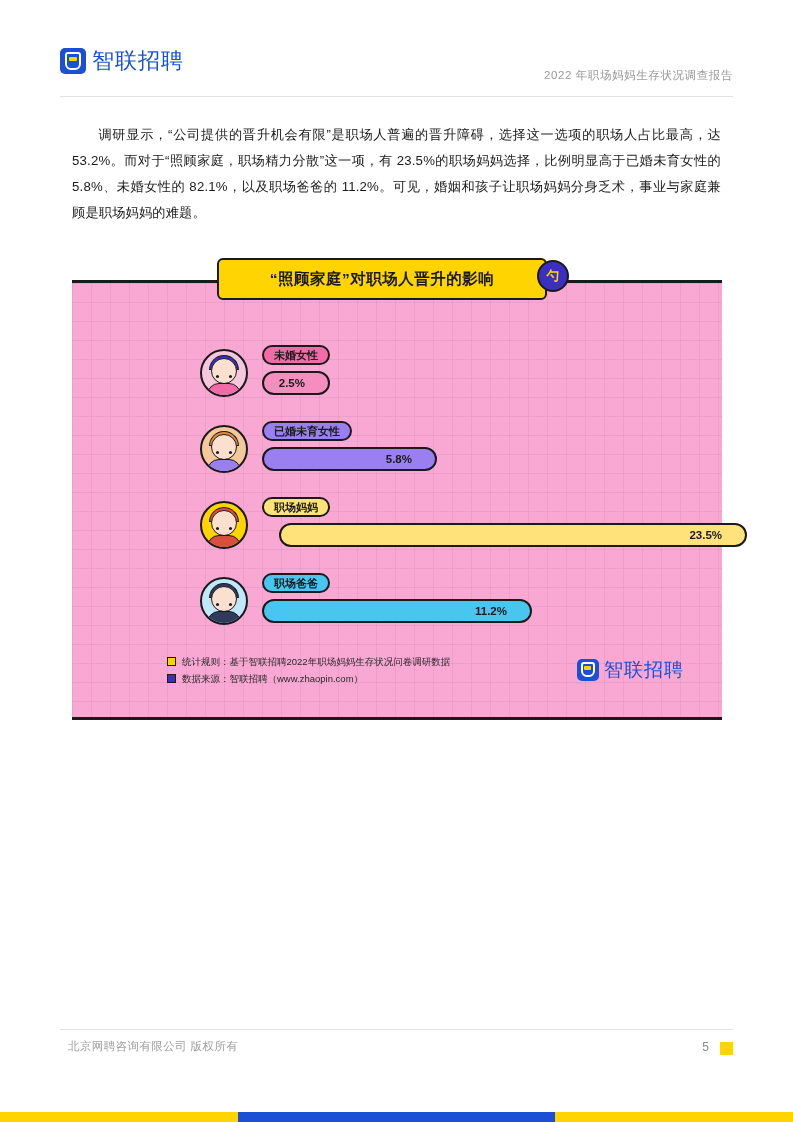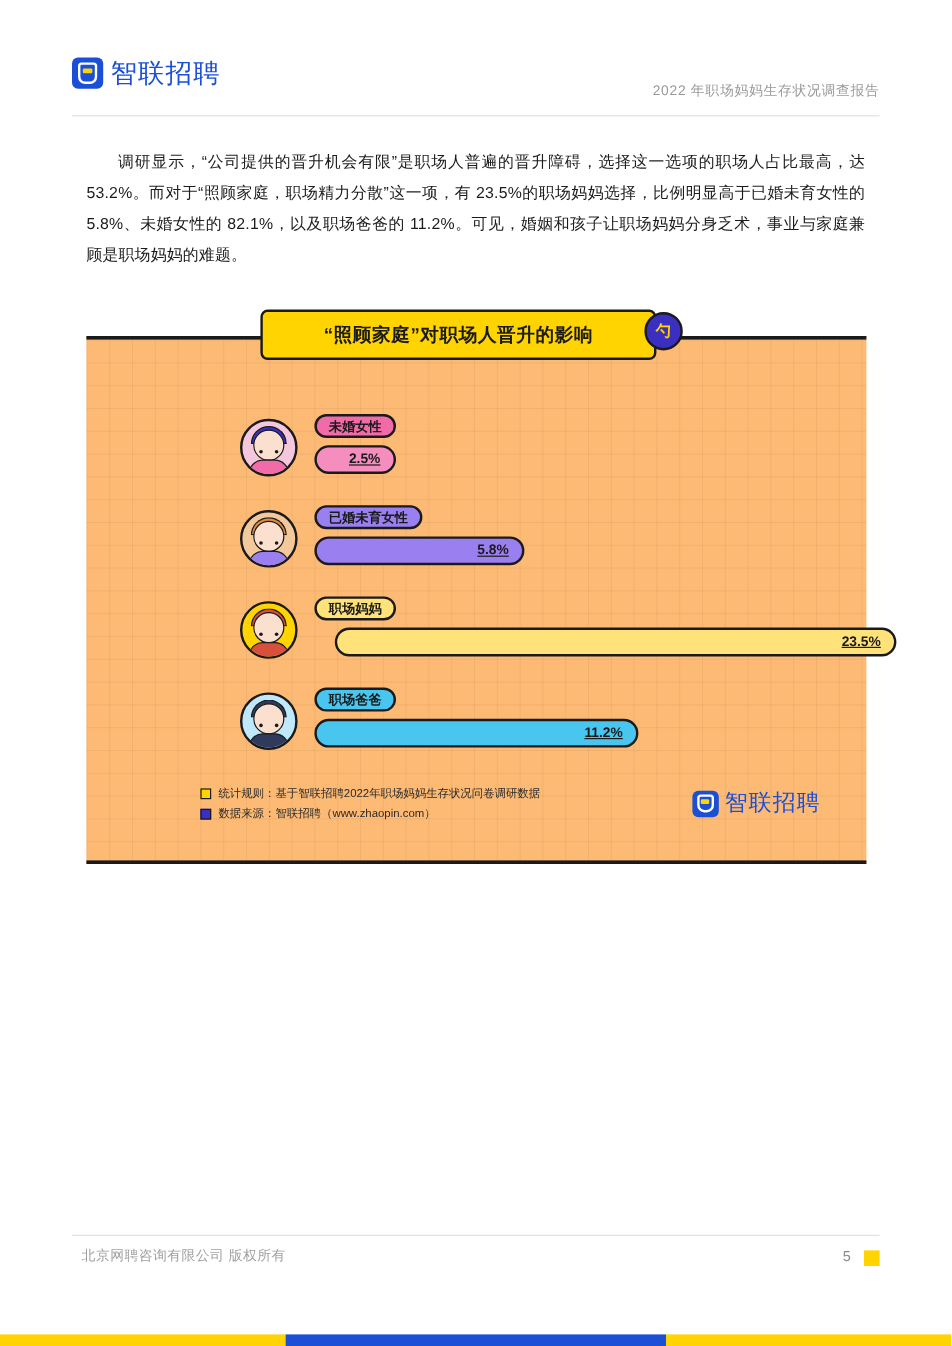--- a/index.html
+++ b/index.html
@@ -105,21 +105,21 @@
     letter-spacing: 0.2px;
   }
 
   
   .chart-card {
     position: absolute;
     left: 72px;
     top: 280px;
     width: 650px;
     height: 440px;
-    background: #fdba74;
+    background: #f9a8d4;
     border-top: 3px solid #1a1a1a;
     border-bottom: 3px solid #1a1a1a;
     box-sizing: border-box;
   }
   .grid-bg {
     position: absolute;
     left: 0;
     top: 0;
     right: 0;
     bottom: 0;
@@ -279,23 +279,22 @@
     border-radius: 12px;
     box-sizing: border-box;
     display: flex;
     align-items: center;
     justify-content: flex-end;
   }
   .bar-value {
     font-size: 11.5px;
     font-weight: bold;
     color: #1a1a1a;
-    padding-right: 11px;
+    padding-right: 23px;
     white-space: nowrap;
-    text-decoration: underline;
   }
 
   
   .card-notes {
     position: absolute;
     left: 95px;
     bottom: 30px;
     font-size: 9.5px;
     color: #2a2a2a;
     line-height: 17px;

